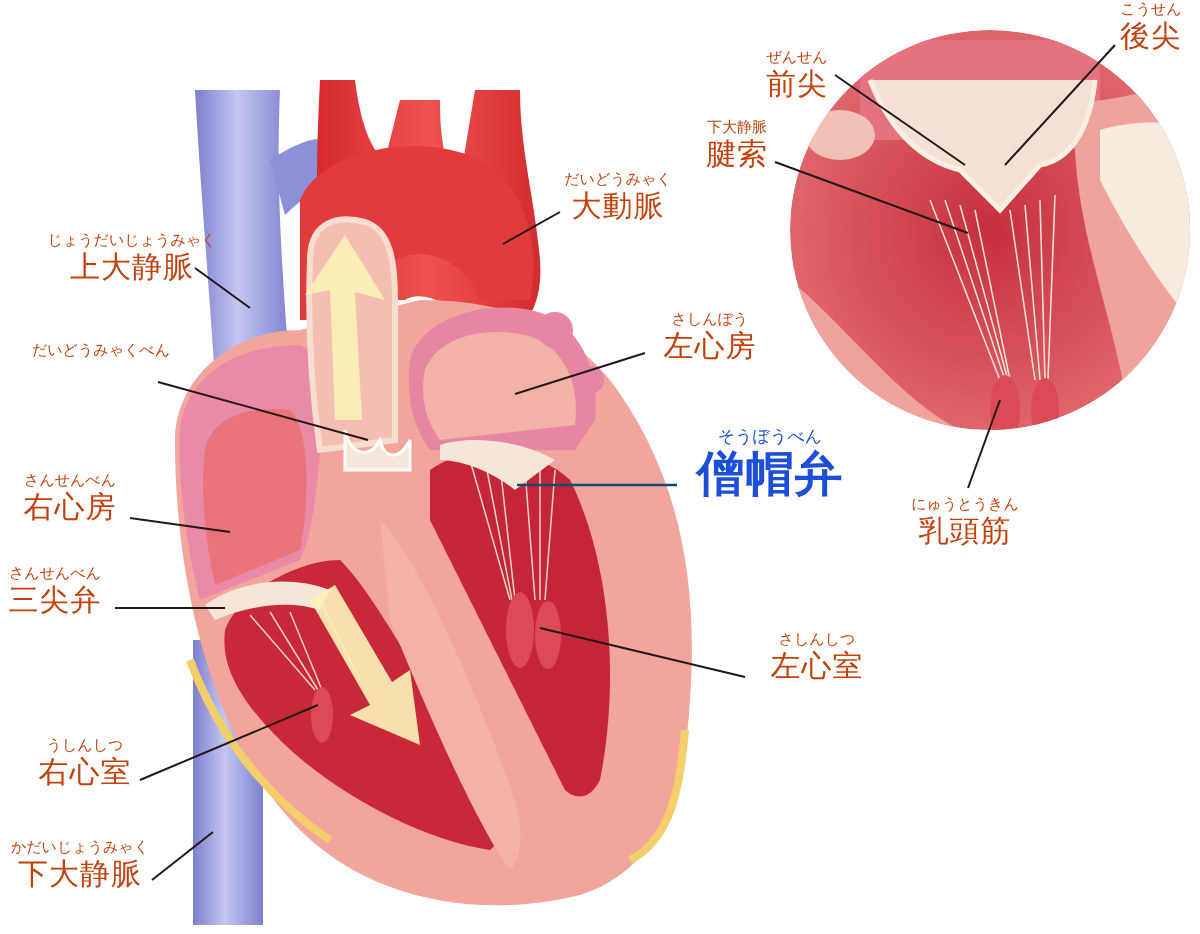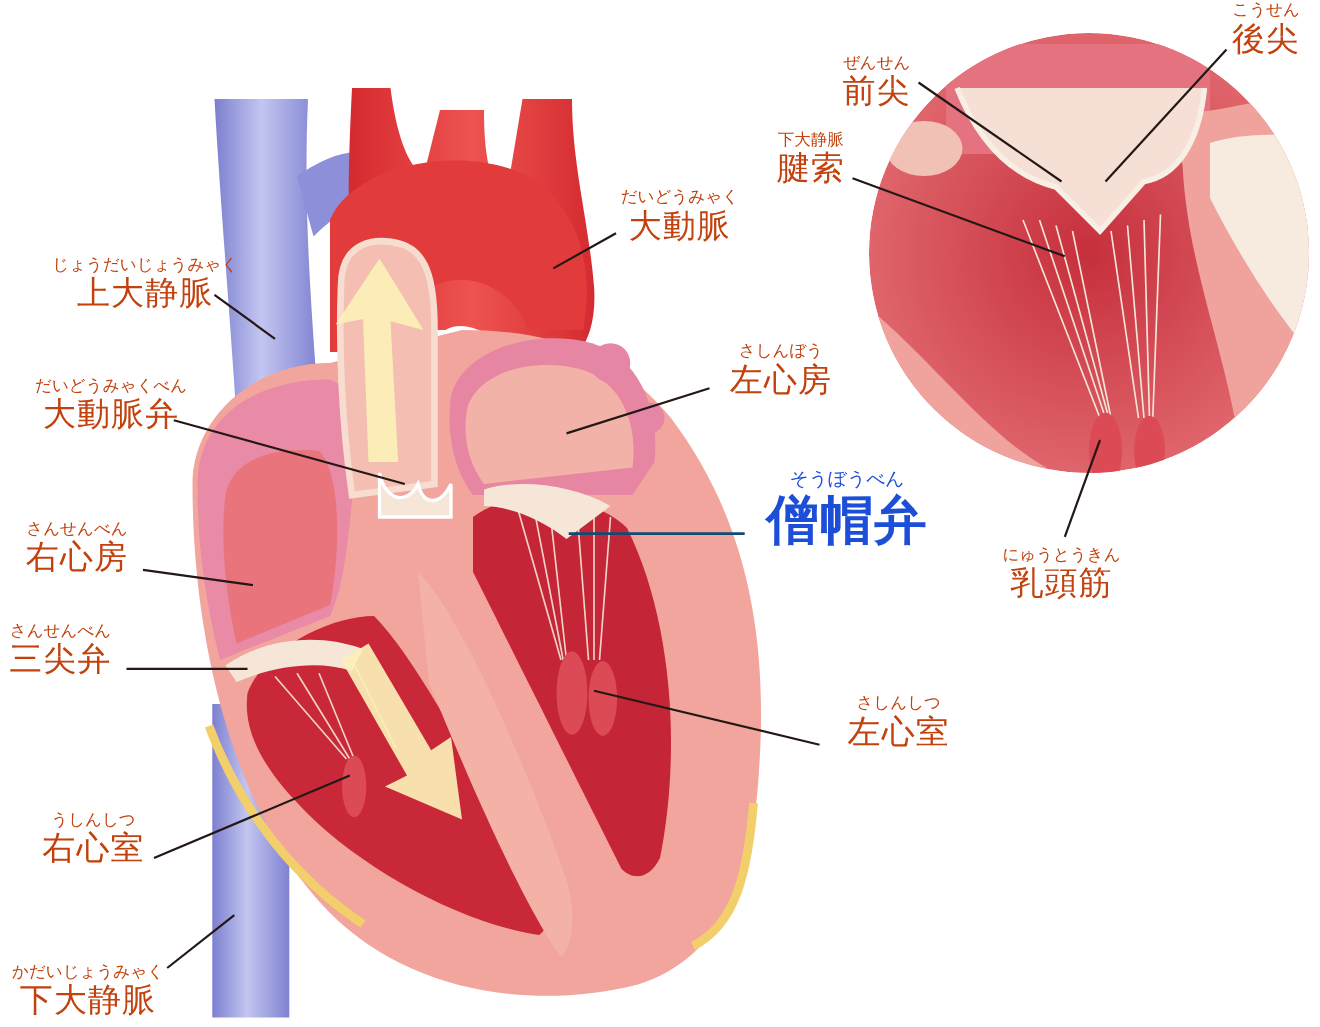--- a/index.html
+++ b/index.html
@@ -136,35 +136,34 @@
   </g>
   <line x1="517" y1="485" x2="677" y2="485" stroke="#0f4c74" stroke-width="2.5"></line>
 </svg>
 
 <div class="label" style="left:22px; top:233px; width:220px;">
   <span class="ruby">じょうだいじょうみゃく</span>
   <span class="main">上大静脈</span>
 </div>
 <div class="label" style="left:16px; top:343px; width:170px;">
   <span class="ruby">だいどうみゃくべん</span>
-  <span class="main">大動脈弁</span>
 </div>
 <div class="label" style="left:15px; top:473px; width:110px;">
   <span class="ruby">さんせんべん</span>
   <span class="main">右心房</span>
 </div>
 <div class="label" style="left:0px; top:566px; width:110px;">
   <span class="ruby">さんせんべん</span>
   <span class="main">三尖弁</span>
 </div>
 <div class="label" style="left:30px; top:738px; width:110px;">
   <span class="ruby">うしんしつ</span>
   <span class="main">右心室</span>
 </div>
-<div class="label" style="left:0px; top:840px; width:160px;margin-top:36px;">
+<div class="label" style="left:0px; top:840px; width:160px;">
   <span class="ruby">かだいじょうみゃく</span>
   <span class="main">下大静脈</span>
 </div>
 <div class="label" style="left:553px; top:172px; width:130px;">
   <span class="ruby">だいどうみゃく</span>
   <span class="main">大動脈</span>
 </div>
 <div class="label" style="left:650px; top:312px; width:120px;">
   <span class="ruby">さしんぼう</span>
   <span class="main">左心房</span>

